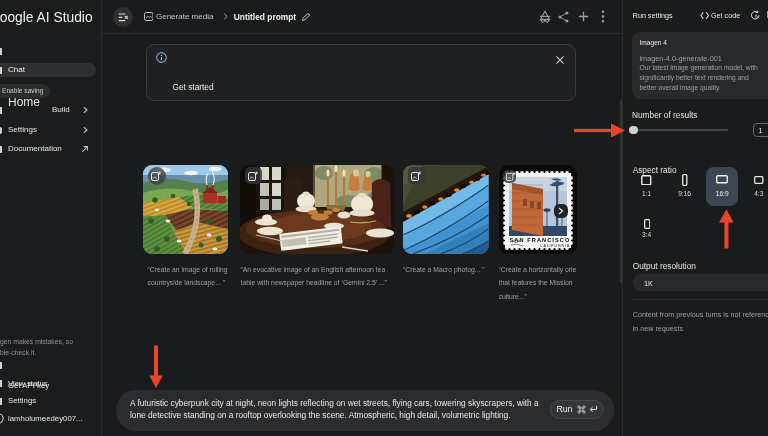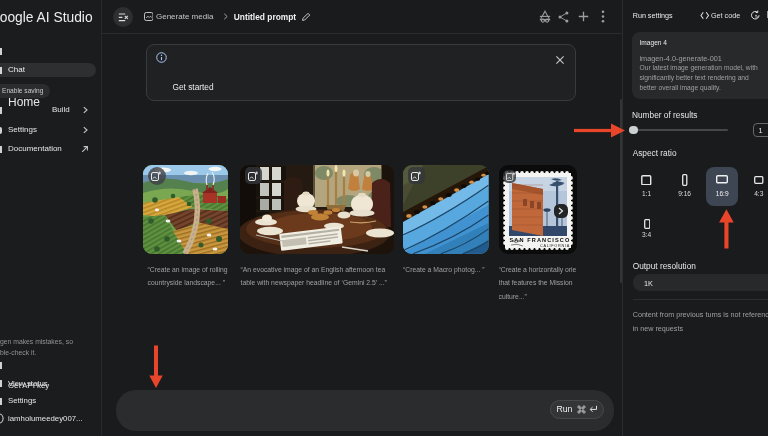--- a/index.html
+++ b/index.html
@@ -399,20 +399,21 @@
   <svg class="abs" style="left:558.2px;top:206.7px;" width="5.5" height="8" viewBox="0 0 5.5 8">
       <path d="M1 1 L4.5 4 L1 7" fill="none" stroke="#e8e9ea" stroke-width="1.2"></path>
     </svg>
 
   <div class="abs" style="left:147.5px;top:262.8px;font-size:6.8px;line-height:13.6px;color:#9da0a3;">“Create an image of rolling<br>countryside landscape... ”</div>
   <div class="abs" style="left:240.5px;top:262.8px;font-size:6.8px;line-height:13.6px;color:#9da0a3;">“An evocative image of an English afternoon tea<br>table with newspaper headline of ‘Gemini 2.5’ ...”</div>
   <div class="abs" style="left:403px;top:262.8px;font-size:6.8px;line-height:13.6px;color:#9da0a3;">“Create a Macro photog... ”</div>
   <div class="abs" style="left:498.5px;top:262.8px;width:77px;font-size:6.8px;line-height:13.6px;color:#9da0a3;overflow:hidden;white-space:nowrap;">“Create a horizontally oriented<br>that features the Mission<br>culture...”</div>
 
   <div class="abs" style="left:116px;top:390px;width:497.5px;height:41px;border-radius:20px;background:#2b2c2e;"></div>
+  <div class="abs" style="left:130px;top:396.5px;font-size:8.3px;line-height:12.6px;color:#e7e8e9;">A futuristic cyberpunk city at night, neon lights reflecting on wet streets, flying cars, towering skyscrapers, with a<br>lone detective standing on a rooftop overlooking the scene. Atmospheric, high detail, volumetric lighting.</div>
   <div class="abs" style="left:549.5px;top:399.5px;width:54.5px;height:19px;border-radius:9.5px;background:#343537;border:1px solid #47484a;"></div>
   <div class="abs" style="left:556.5px;top:404.3px;font-size:8.7px;color:#eef0f1;">Run</div>
   <svg class="abs" style="left:577px;top:404.5px;" width="9" height="9" viewBox="0 0 9 9">
       <g fill="none" stroke="#dfe1e3" stroke-width="0.75">
         <rect x="3" y="3" width="3" height="3"></rect>
         <circle cx="2" cy="2" r="1.15"></circle>
         <circle cx="7" cy="2" r="1.15"></circle>
         <circle cx="2" cy="7" r="1.15"></circle>
         <circle cx="7" cy="7" r="1.15"></circle>
       </g>
@@ -440,21 +441,21 @@
   <div class="abs" style="left:639.5px;top:38.5px;font-size:6.6px;color:#e9eaeb;">Imagen 4</div>
   <div class="abs" style="left:639.5px;top:54px;font-size:7.3px;color:#9da0a3;text-align:center;">imagen-4.0-generate-001</div>
   <div class="abs" style="left:639.5px;top:63px;font-size:6.7px;line-height:10.2px;color:#9da0a3;white-space:nowrap;">Our latest image generation model, with<br>significantly better text rendering and<br>better overall image quality.</div>
 
   <div class="abs" style="left:632px;top:110px;font-size:8.3px;color:#e5e6e7;">Number of results</div>
   <div class="abs" style="left:634px;top:129px;width:94px;height:1.6px;border-radius:1px;background:#46474a;"></div>
   <div class="abs" style="left:629.4px;top:125.5px;width:8.4px;height:8.4px;border-radius:50%;background:#cdd0d3;"></div>
   <div class="abs" style="left:753px;top:123.3px;width:26px;height:14px;border-radius:4px;border:1px solid #66676a;"></div>
   <div class="abs" style="left:758.5px;top:126px;font-size:7.3px;color:#e5e6e7;">1</div>
 
-  <div class="abs" style="left:632.7px;top:148px;font-size:8.3px;color:#e5e6e7;">Aspect ratio</div>
+  <div class="abs" style="left:632.7px;top:165px;font-size:8.3px;color:#e5e6e7;">Aspect ratio</div>
   <div class="abs" style="left:706.2px;top:167px;width:32px;height:38.5px;border-radius:8px;background:#3e4654;"></div>
   <svg class="abs" style="left:641.4px;top:174.8px;" width="10.5" height="10.5" viewBox="0 0 10.5 10.5">
       <rect x="0.8" y="0.8" width="8.9" height="8.9" rx="1" fill="none" stroke="#e7e8e9" stroke-width="1.4"></rect>
     </svg>
   <div class="abs" style="left:633.1px;top:190.3px;width:27px;text-align:center;font-size:6.6px;color:#dcdee0;">1:1</div>
   <svg class="abs" style="left:682.3px;top:174px;" width="5.5" height="12" viewBox="0 0 5.5 12">
       <rect x="0.7" y="0.7" width="4.1" height="10.6" rx="1" fill="none" stroke="#e7e8e9" stroke-width="1.3"></rect>
     </svg>
   <div class="abs" style="left:671.1px;top:190.3px;width:27px;text-align:center;font-size:6.6px;color:#dcdee0;">9:16</div>
   <svg class="abs" style="left:716.4px;top:175.2px;" width="12" height="8.5" viewBox="0 0 12 8.5">

